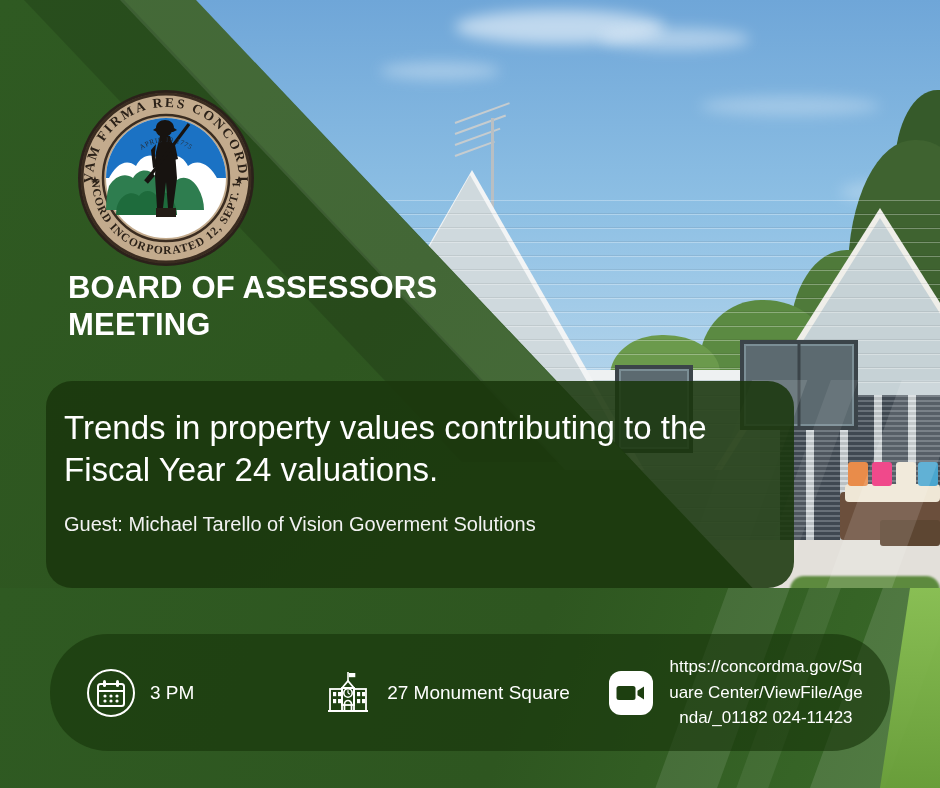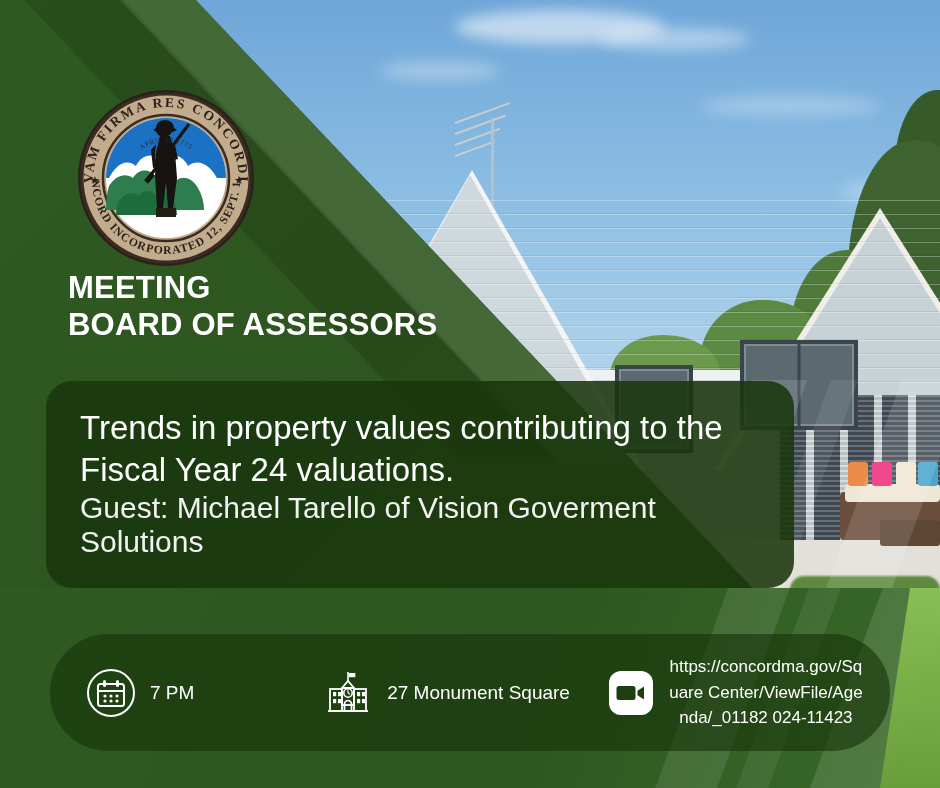--- a/index.html
+++ b/index.html
@@ -336,31 +336,32 @@
   }
 
   
   .card {
     position: absolute;
     left: 46px; top: 381px;
     width: 748px; height: 207px;
     background: rgba(26,55,12,0.88);
     border-radius: 26px;
     box-sizing: border-box;
-    padding: 26px 34px 0 34px;
+    padding: 26px 34px 0 18px;
   }
   .card-title {
     color: #ffffff;
     font-size: 33px;
     line-height: 1.28;
     font-weight: 400;
   }
   .card-guest {
+    margin-top: 22px;
     color: #f2f2f2;
-    font-size: 30px;
+    font-size: 20px;
     font-weight: 400;
   }
 
   
   .footer {
     position: absolute;
     left: 50px; top: 634px;
     width: 840px; height: 117px;
     background: rgba(23,52,10,0.62);
     border-radius: 58px;
@@ -515,22 +516,22 @@
       <text font-family="'Liberation Serif',serif" font-size="11.5" font-weight="bold" fill="#2b2118" letter-spacing="1.1">
         <textPath href="#botArc" startOffset="50%" text-anchor="middle">CONCORD INCORPORATED 12, SEPT. 1635</textPath>
       </text>
 
       <text x="14" y="96" font-size="11" fill="#2b2118">★</text>
       <text x="158" y="96" font-size="11" fill="#2b2118">★</text>
     </svg>
   </div>
 
   <div class="title">
+    <div>BOARD OF ASSESSORS</div>
     <div>MEETING</div>
-    <div>BOARD OF ASSESSORS</div>
   </div>
 
   <div class="card">
     <div class="card-title">Trends in property values contributing to the Fiscal Year 24 valuations.</div>
     <div class="card-guest">Guest:  Michael Tarello of Vision Goverment Solutions</div>
   </div>
 
   <div class="footer">
 
     <div class="fgroup fg-date">
@@ -543,21 +544,21 @@
           <rect x="30" y="12" width="3" height="7" rx="1.5" fill="#ffffff"></rect>
           <circle cx="19" cy="28" r="1.6" fill="#ffffff"></circle>
           <circle cx="25" cy="28" r="1.6" fill="#ffffff"></circle>
           <circle cx="31" cy="28" r="1.6" fill="#ffffff"></circle>
           <circle cx="19" cy="33" r="1.6" fill="#ffffff"></circle>
           <circle cx="25" cy="33" r="1.6" fill="#ffffff"></circle>
           <circle cx="31" cy="33" r="1.6" fill="#ffffff"></circle>
         </svg>
       </span>
       <span class="ftext">
-        <span class="l2">7 PM</span>
+        <span class="l2">3 PM</span>
       </span>
     </div>
 
     <div class="fgroup fg-place">
       <span class="fg-icon">
         <svg width="50" height="50" viewBox="0 0 50 50" aria-hidden="true">
 
           <line x1="25" y1="4" x2="25" y2="14" stroke="#ffffff" stroke-width="1.6"></line>
           <path d="M25.8 5h6.5v4.2h-6.5z" fill="#ffffff"></path>
 

